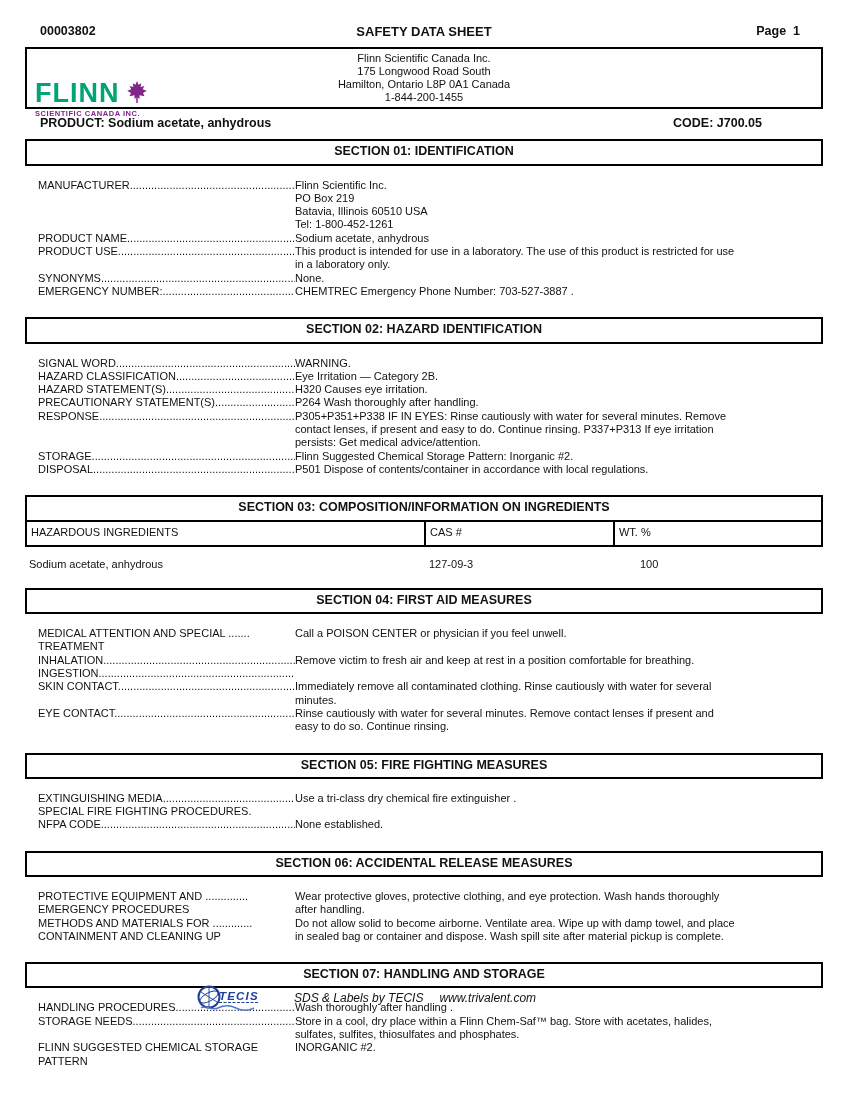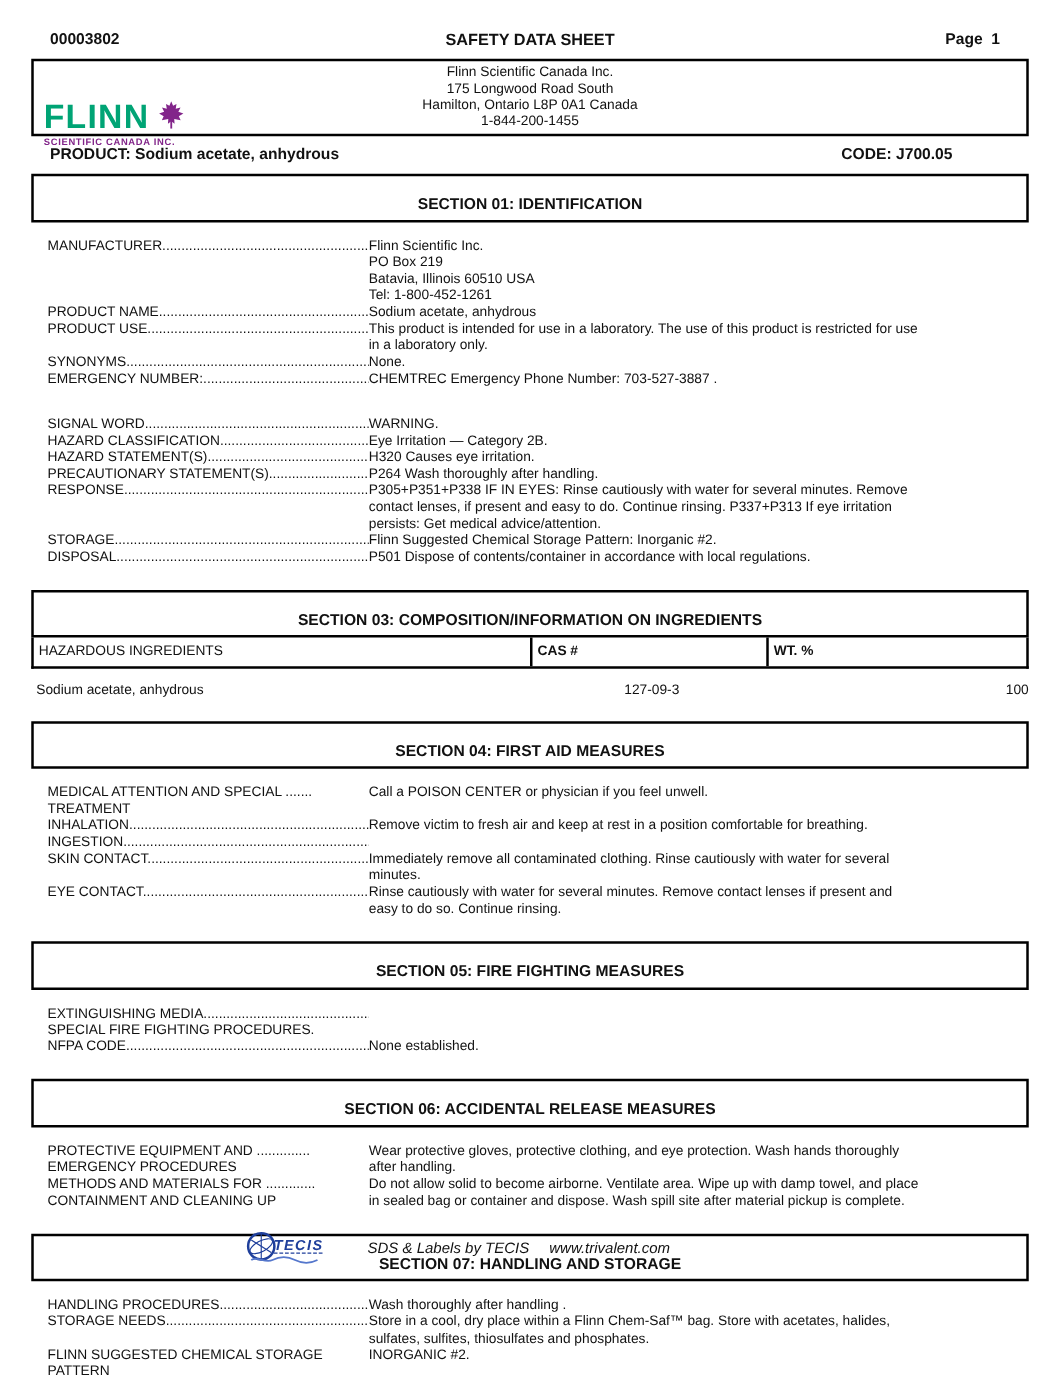--- a/index.html
+++ b/index.html
@@ -22,35 +22,35 @@
   .company-box{position:relative;margin:6px 27px 0 25px;border:2px solid #000;height:58px;}
   .flinn-logo{position:absolute;left:8px;top:8px;}
   .brand-row{display:flex;align-items:flex-start;gap:7px;margin-top:24px;}
   .brand-text{font-size:27px;font-weight:bold;letter-spacing:1px;line-height:24px;}
   .brand-sub{font-size:7.5px;font-weight:bold;letter-spacing:0.55px;margin-top:2px;}
   .company-address{text-align:center;padding-top:3px;font-size:11px;line-height:13px;white-space:pre-line;}
   
   .product-bar{display:flex;justify-content:space-between;margin:8px 27px 0 25px;padding:0 61px 0 15px;font-weight:bold;font-size:12.5px;}
   
   .sections{margin:0 27px 0 25px;}
-  .sec-header{border:2px solid #000;text-align:center;font-weight:bold;font-size:12.5px;padding:16px 0 5px 0;margin-top:9px;}
+  .sec-header{border:2px solid #000;text-align:center;font-weight:bold;font-size:12.5px;padding:4px 0 5px 0;margin-top:9px;}
   .sec-body{padding:13px 13px 10px 13px;}
   .kv-row{display:flex;align-items:flex-start;}
   .kv-label{flex:none;width:257px;white-space:pre;overflow:hidden;}
   .kv-value{flex:1;white-space:pre-wrap;}
   
   .ing-header-row{display:flex;border:2px solid #000;border-top:none;height:23px;align-items:center;justify-content:flex-end;}
   .ing-data-row{display:flex;padding:11px 0 8px 0;}
   .ing-col{box-sizing:border-box;padding-left:4px;}
   .c1{width:50%;}
   .c2{width:23.8%;}
   .c3{width:26.2%;}
-  .ing-header-row .c2,.ing-header-row .c3{border-left:2px solid #000;height:100%;display:flex;align-items:center;font-weight:bold;}
-  .ing-data-row .c2{padding-left:5px;text-align:center;}
-  .ing-data-row .c3{padding-left:26px;text-align:right;}
+  .ing-header-row .c2,.ing-header-row .c3{border-left:2px solid #000;height:100%;display:flex;align-items:center;}
+  .ing-data-row .c2{padding-left:5px;}
+  .ing-data-row .c3{padding-left:26px;}
   
   .page-footer{position:absolute;top:984px;left:196px;display:flex;align-items:center;}
   .tecis-logo{display:block;}
   .footer-caption{font-style:italic;font-size:12px;margin-left:28px;}
   .footer-url{font-style:italic;font-size:12px;margin-left:16px;}
 </style>
 </head>
 <body>
 
 <div class="page">
@@ -111,20 +111,23 @@
             <span class="kv-value">None.</span>
           </div>
           <div class="kv-row">
             <span class="kv-label">EMERGENCY NUMBER:..........................................................</span>
             <span class="kv-value">CHEMTREC Emergency Phone Number: 703-527-3887 .</span>
           </div>
         </div>
     </section>
 
     <section>
+      <div class="sec-header">
+        <span>SECTION 02: HAZARD IDENTIFICATION</span>
+      </div>
       <div class="sec-body">
           <div class="kv-row">
             <span class="kv-label">SIGNAL WORD........................................................................</span>
             <span class="kv-value">WARNING.</span>
           </div>
           <div class="kv-row">
             <span class="kv-label">HAZARD CLASSIFICATION.....................................................</span>
             <span class="kv-value">Eye Irritation — Category 2B.</span>
           </div>
           <div class="kv-row">
@@ -199,20 +202,21 @@
         </div>
     </section>
 
     <section>
       <div class="sec-header">
         <span>SECTION 05: FIRE FIGHTING MEASURES</span>
       </div>
       <div class="sec-body">
           <div class="kv-row">
             <span class="kv-label">EXTINGUISHING MEDIA..........................................................</span>
+            <span class="kv-value">Use a tri-class dry chemical fire extinguisher .</span>
           </div>
           <div class="kv-row">
             <span class="kv-label">SPECIAL FIRE FIGHTING PROCEDURES.</span>
           </div>
           <div class="kv-row">
             <span class="kv-label">NFPA CODE.............................................................................</span>
             <span class="kv-value">None established.</span>
           </div>
         </div>
     </section>

